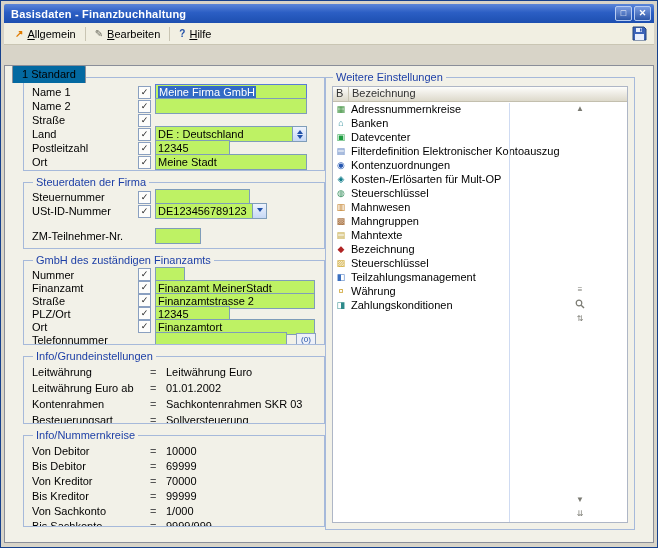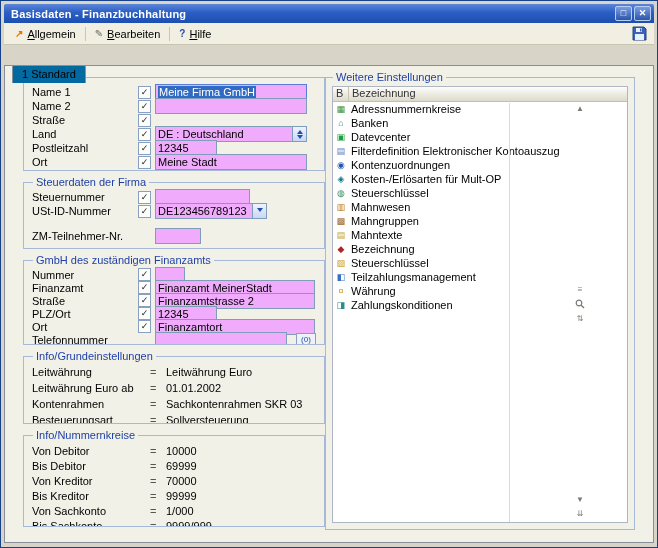--- a/index.html
+++ b/index.html
@@ -38,22 +38,22 @@
 
   fieldset { border:1px solid #a6b9da; padding:2px 8px 2px; margin-bottom:5px; overflow:hidden; }
   legend { color:#1d3fa6; padding:0 3px; margin-left:1px; }
 
   .frow { display:flex; align-items:center; height:14px; margin-bottom:0; }
   .frow.h13 { height:13px; }
   .lbl { width:106px; flex-shrink:0; }
   .chk { width:13px; height:13px; border:1px solid #8aa0c0; background:#fdfdfb; font-size:9px; line-height:11px;
     text-align:center; color:#222; margin-right:4px; flex-shrink:0; }
   .chk-space { width:17px; flex-shrink:0; }
-  input.txt, .txt { height:16px; border:1px solid #7f9db9; background:#f0abfc; font:11px "Liberation Sans",sans-serif; padding:0 2px; }
-  .w-lg { width:152px; } .w-xl { width:160px; } .w-sm { width:62px; } .w-xs { width:46px; }
+  input.txt, .txt { height:16px; border:1px solid #7f9db9; background:#bef264; font:11px "Liberation Sans",sans-serif; padding:0 2px; }
+  .w-lg { width:152px; } .w-xl { width:160px; } .w-sm { width:75px; } .w-xs { width:46px; }
   .w-xxs { width:30px; } .w-st { width:95px; } .w-ust { width:112px; } .w-tel { width:132px; }
 
   .focus-input { display:flex; align-items:center; border:1px solid #5a7bd8; }
   .sel { background:#316ac5; color:#fff; padding:0 1px; }
 
   .combo { display:flex; align-items:center; justify-content:center; padding:0 0 0 2px; }
   .combo-text { flex:1; overflow:hidden; white-space:nowrap; }
   .spin, .drop { width:14px; height:14px; flex-shrink:0; border-left:1px solid #7f9db9;
     background:linear-gradient(#eef3fd,#c6d8f5); display:flex; flex-direction:column; align-items:center; justify-content:center; }
   .tri-up { width:0; height:0; border:3px solid transparent; border-bottom:4px solid #2050a8; margin-bottom:1px; }

